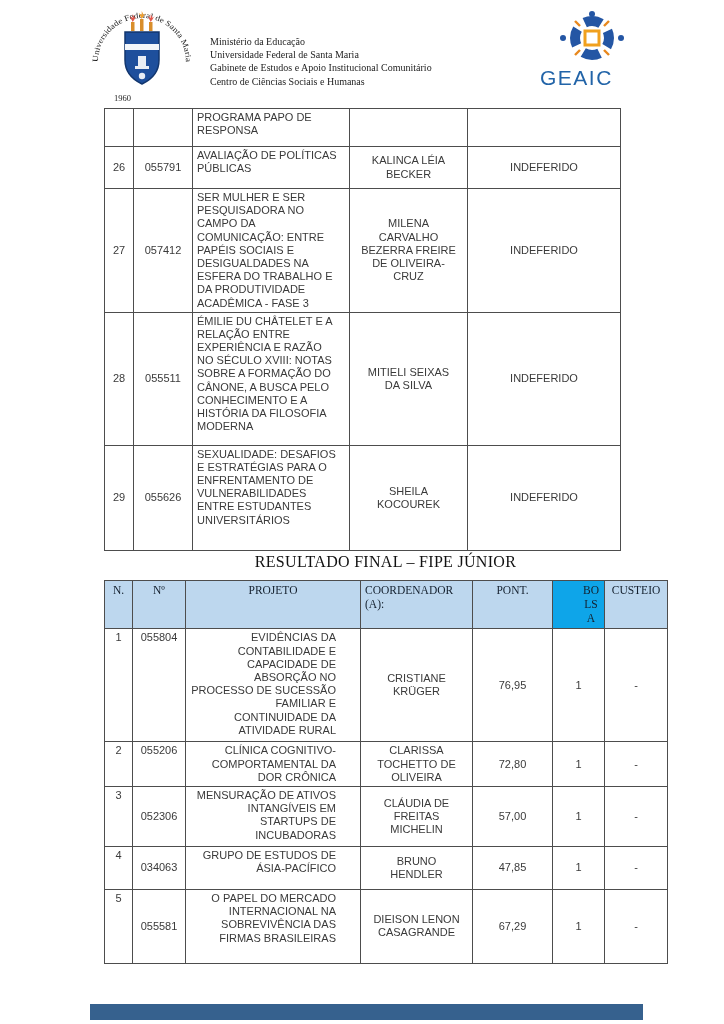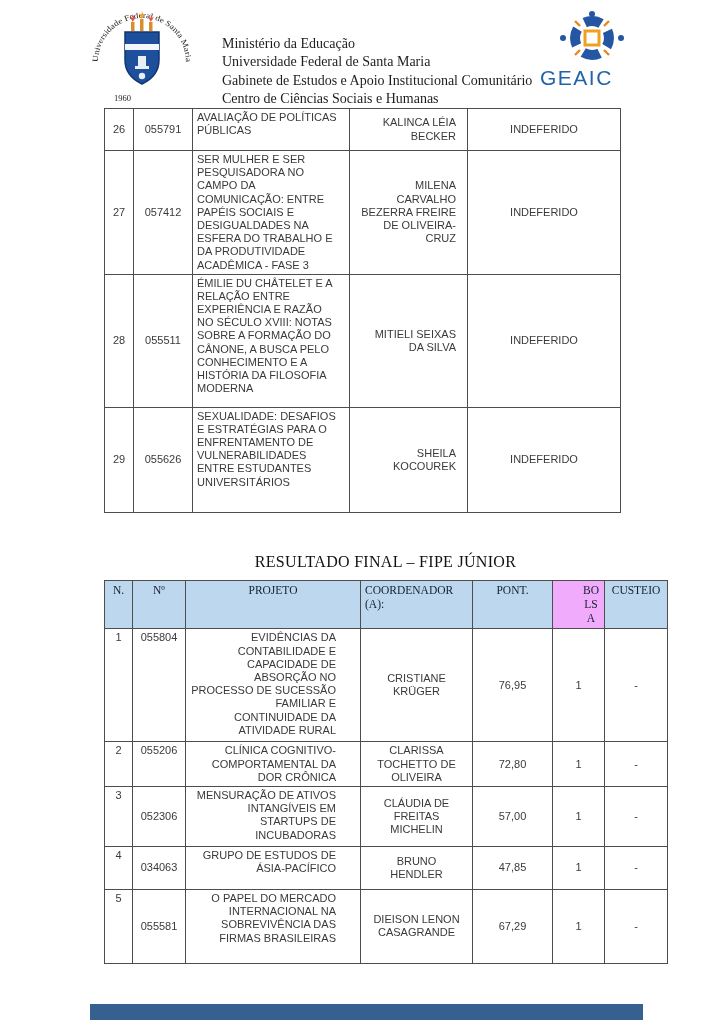--- a/index.html
+++ b/index.html
@@ -5,39 +5,39 @@
   html,body { margin:0; padding:0; background:#e8e8e8; }
   .page {
     position:relative; width:724px; height:1024px; margin:0 auto;
     background:#ffffff; overflow:hidden;
     font-family:"Liberation Sans", sans-serif;
   }
 
   
   .ufsm-logo { position:absolute; left:86px; top:8px; width:122px; height:96px; }
   .hdr-text {
-    position:absolute; left:222px; top:35px;
-    font-family:"Liberation Serif", serif; font-size:14px; line-height:1.32; color:#1d1d1d;
+    position:absolute; left:210px; top:35px;
+    font-family:"Liberation Serif", serif; font-size:10px; line-height:1.32; color:#1d1d1d;
   }
   .geaic { position:absolute; left:540px; top:10px; width:104px; height:92px; }
   .geaic svg { display:block; margin:0 auto; }
   .geaic-label {
     font-family:"Liberation Sans", sans-serif; font-size:21px; letter-spacing:1.5px;
     color:#2264a8; margin-top:-2px;
   }
 
   
   table { border-collapse:collapse; table-layout:fixed; position:absolute; }
   td, th { border:1px solid #4d4d4d; font-size:11px; line-height:1.2; color:#3a3a3a;
            padding:2px 4px; word-wrap:break-word; }
   td { text-align:center; vertical-align:middle; }
 
   .t1 { left:104px; top:108px; width:516px; }
   .t1 .c-proj  { text-align:left; vertical-align:top; padding:2px 9px 2px 4px; }
-  .t1 .c-coord { padding:2px 11px;text-align:right; }
+  .t1 .c-coord { padding:2px 11px; }
 
   .t2 { left:104px; top:580px; width:563px; }
   .t2 thead th {
     font-family:"Liberation Serif", serif; font-size:11.5px; font-weight:normal;
     color:#14202e; vertical-align:top; text-align:center; height:30px; padding:3px 4px;
   }
   .t2 thead th.th-left { text-align:left; }
   .t2 .c-proj  { text-align:right; vertical-align:top; padding:2px 24px 2px 4px; }
   .t2 .c-coord { padding:2px 10px; }
   .t2 .c-n     { vertical-align:top; }
@@ -112,20 +112,27 @@
 
   <table class="t1">
     <colgroup>
       <col style="width:29px">
         <col style="width:59px">
         <col style="width:157px">
       <col style="width:118px">
         <col style="width:153px">
     </colgroup>
     <tbody id="t1-body">
+        <tr style="height: 38px;">
+          <td></td>
+          <td></td>
+          <td class="c-proj">PROGRAMA PAPO DE RESPONSA</td>
+          <td class="c-coord"></td>
+          <td></td>
+        </tr>
         <tr style="height: 42px;">
           <td>26</td>
           <td>055791</td>
           <td class="c-proj">AVALIAÇÃO DE POLÍTICAS PÚBLICAS</td>
           <td class="c-coord">KALINCA LÉIA BECKER</td>
           <td>INDEFERIDO</td>
         </tr>
         <tr style="height: 122px;">
           <td>27</td>
           <td>057412</td>
@@ -162,21 +169,21 @@
         <col style="width:52px">
         <col style="width:63px">
     </colgroup>
     <thead>
       <tr>
         <th style="background: rgb(189, 215, 238);">N.</th>
         <th style="background: rgb(189, 215, 238); margin-top: 40px;">Nº</th>
         <th style="background: rgb(189, 215, 238);">PROJETO</th>
         <th class="th-left" style="background: rgb(189, 215, 238);">COORDENADOR (A):</th>
         <th style="background: rgb(189, 215, 238);">PONT.</th>
-        <th style="background: #f0abfc; padding-left: 29px;">BOLSA</th>
+        <th style="background: #0ea5e9; padding-left: 29px;">BOLSA</th>
         <th style="background: rgb(189, 215, 238);">CUSTEIO</th>
       </tr>
     </thead>
     <tbody id="t2-body">
         <tr style="height: 113px;">
           <td class="c-n">1</td>
           <td class="num-top">055804</td>
           <td class="c-proj">EVIDÊNCIAS DA CONTABILIDADE E CAPACIDADE DE ABSORÇÃO NO PROCESSO DE SUCESSÃO FAMILIAR E CONTINUIDADE DA ATIVIDADE RURAL</td>
           <td class="c-coord">CRISTIANE KRÜGER</td>
           <td>76,95</td>

